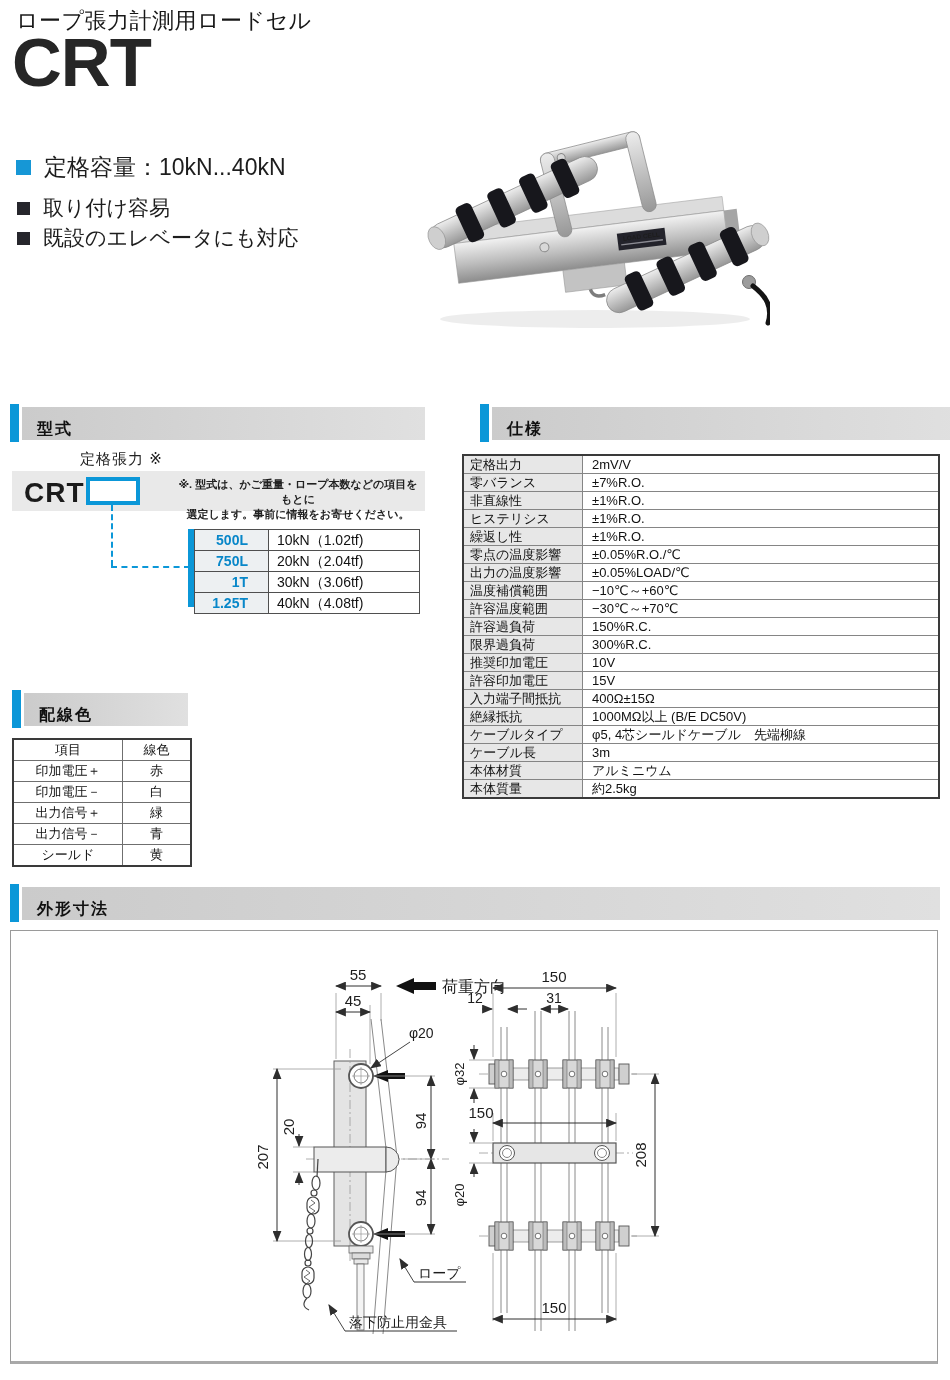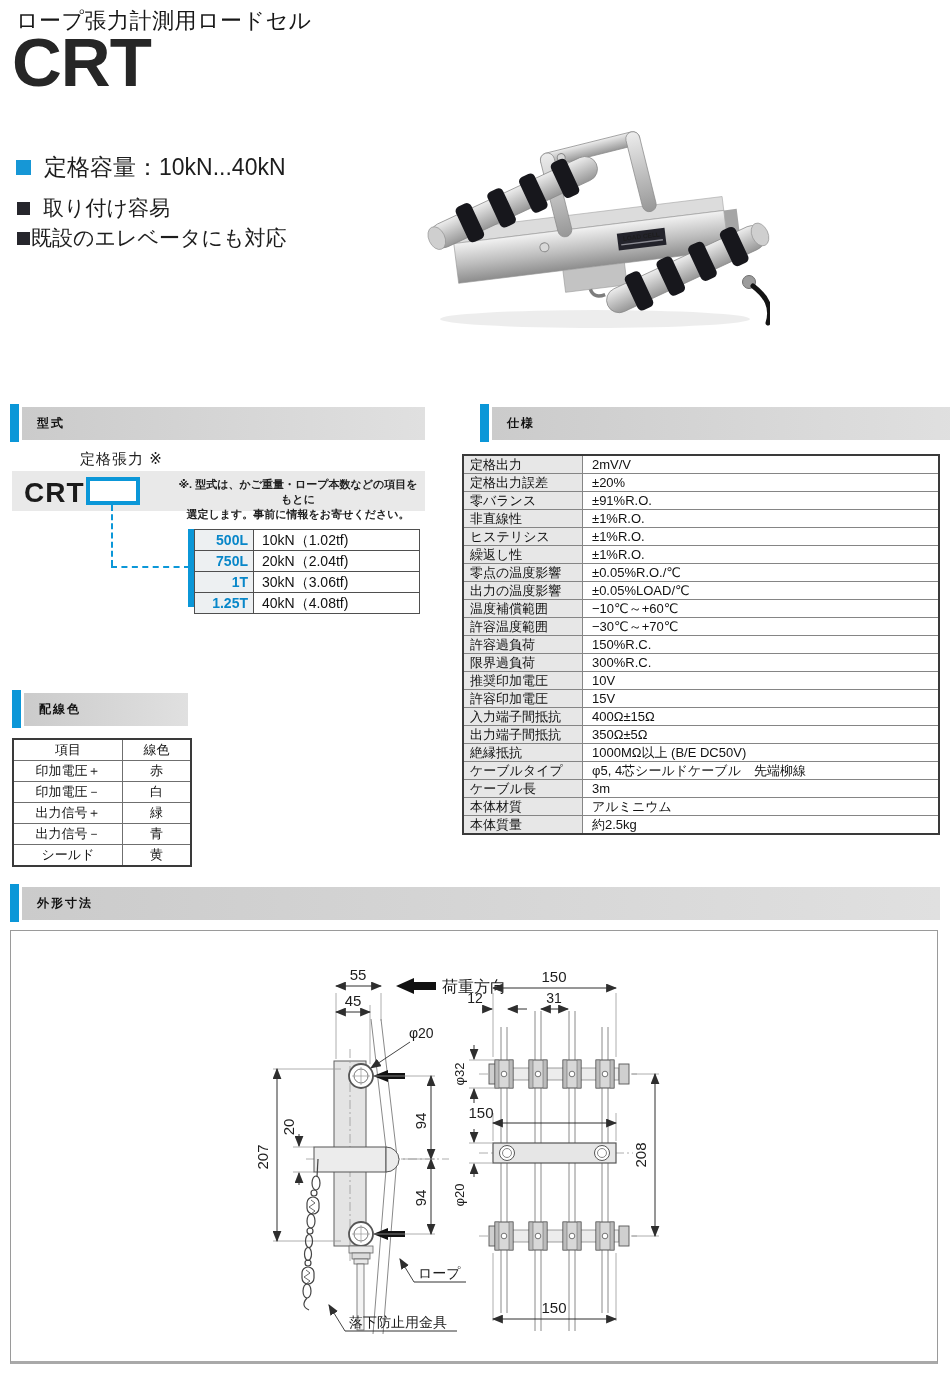--- a/index.html
+++ b/index.html
@@ -12,41 +12,41 @@
 
   
   .subtitle{left:16px;top:6px;font-size:22px;font-weight:500;letter-spacing:.5px;color:#171717;}
   .big-title{left:12px;top:24px;font-size:69px;font-weight:900;letter-spacing:-1px;color:#262626;line-height:78px;}
   .feat{display:flex;align-items:center;}
   .feat .sq{display:inline-block;flex:none;}
   .sq-blue{width:15px;height:15px;background:#1697d6;}
   .sq-dark{width:13px;height:13px;background:#26262c;}
   .feat-1{left:16px;top:152px;font-size:23px;gap:13px;color:#1d1d1d;}
   .feat-2{left:17px;top:194px;font-size:21px;gap:13px;color:#1d1d1d;}
-  .feat-3{left:17px;top:224px;font-size:21px;gap:1px;color:#1d1d1d;}
+  .feat-3{left:17px;top:224px;font-size:21px;gap:13px;color:#1d1d1d;}
 
   
   .sec{display:flex;align-items:center;height:38px;}
   .sec .accent{width:9px;height:38px;background:#0b97d8;flex:none;}
   .sec .bar{flex:1;height:33px;margin-left:3px;background:linear-gradient(90deg,#cbcbcb,#e0e0e0);
-    display:flex;align-items:center;padding-left:15px;font-size:12px;font-weight:bold;color:#111;letter-spacing:2px;}
+    display:flex;align-items:flex-end;padding-left:15px;font-size:16px;font-weight:bold;color:#111;letter-spacing:2px;}
 
   
   .rated-label{left:80px;top:450px;font-size:15px;color:#222;letter-spacing:1px;}
   .model-strip{left:12px;top:471px;width:413px;height:40px;background:#e9e9e9;}
   .model-prefix{left:24px;top:477px;font-size:28px;font-weight:900;color:#1b1b1b;letter-spacing:1px;}
   .model-box{left:86px;top:477px;width:46px;height:20px;background:#fff;border:4px solid #0b97d8;}
   .model-note{left:176px;top:477px;width:244px;font-size:11px;font-weight:bold;line-height:15px;color:#222;text-align:center;}
   .dash-v{left:111px;top:505px;height:61px;border-left:2px dashed #0b97d8;}
   .dash-h{left:111px;top:566px;width:79px;border-top:2px dashed #0b97d8;}
   .model-accent{left:188px;top:529px;width:6px;height:78px;background:#0b97d8;}
   table{border-spacing:0;border-radius:10px;}
   .model-table{left:194px;top:529px;border-collapse:collapse;table-layout:fixed;width:226px;}
   .model-table td{border:1px solid #4f4f4f;height:18px;font-size:14px;line-height:16px;white-space:nowrap;}
-  .model-table td.code{width:52px;background:#edf0f2;color:#0887c9;font-weight:bold;text-align:right;padding-right:5px;}
+  .model-table td.code{width:52px;background:#edf0f2;color:#0887c9;font-weight:bold;text-align:right;padding-right:20px;}
   .model-table td.cap{padding-left:8px;color:#111;}
 
   
   .spec-table{left:462px;top:454px;border-collapse:collapse;table-layout:fixed;width:478px;border:2px solid #3a3a3a;}
   .spec-table td{border:1px solid #858585;height:17px;font-size:13px;line-height:15px;white-space:nowrap;overflow:hidden;padding:0;}
   .spec-table td.lbl{width:112px;background:#e7e7e7;padding-left:6px;color:#111;}
   .spec-table td.val{padding-left:9px;color:#111;}
 
   
   .wiring-table{left:12px;top:738px;border-collapse:collapse;table-layout:fixed;width:180px;border:2px solid #3a3a3a;}
@@ -173,26 +173,22 @@
     </div>
 </div>
 
 <table class="abs spec-table">
   <tbody>
       <tr>
         <td class="lbl">定格出力</td>
         <td class="val">2mV/V</td>
       </tr>
   <tr>
-        <td class="lbl">定格出力誤差</td>
-        <td class="val">±20%</td>
-      </tr>
-  <tr>
         <td class="lbl">零バランス</td>
-        <td class="val">±91%R.O.</td>
+        <td class="val">±7%R.O.</td>
       </tr>
   <tr>
         <td class="lbl">非直線性</td>
         <td class="val">±1%R.O.</td>
       </tr>
   <tr>
         <td class="lbl">ヒステリシス</td>
         <td class="val">±1%R.O.</td>
       </tr>
   <tr>
@@ -227,24 +223,20 @@
         <td class="lbl">推奨印加電圧</td>
         <td class="val">10V</td>
       </tr>
   <tr>
         <td class="lbl">許容印加電圧</td>
         <td class="val">15V</td>
       </tr>
   <tr>
         <td class="lbl">入力端子間抵抗</td>
         <td class="val">400Ω±15Ω</td>
-      </tr>
-  <tr>
-        <td class="lbl">出力端子間抵抗</td>
-        <td class="val">350Ω±5Ω</td>
       </tr>
   <tr>
         <td class="lbl">絶縁抵抗</td>
         <td class="val">1000MΩ以上 (B/E DC50V)</td>
       </tr>
   <tr>
         <td class="lbl">ケーブルタイプ</td>
         <td class="val">φ5, 4芯シールドケーブル　先端柳線</td>
       </tr>
   <tr>

